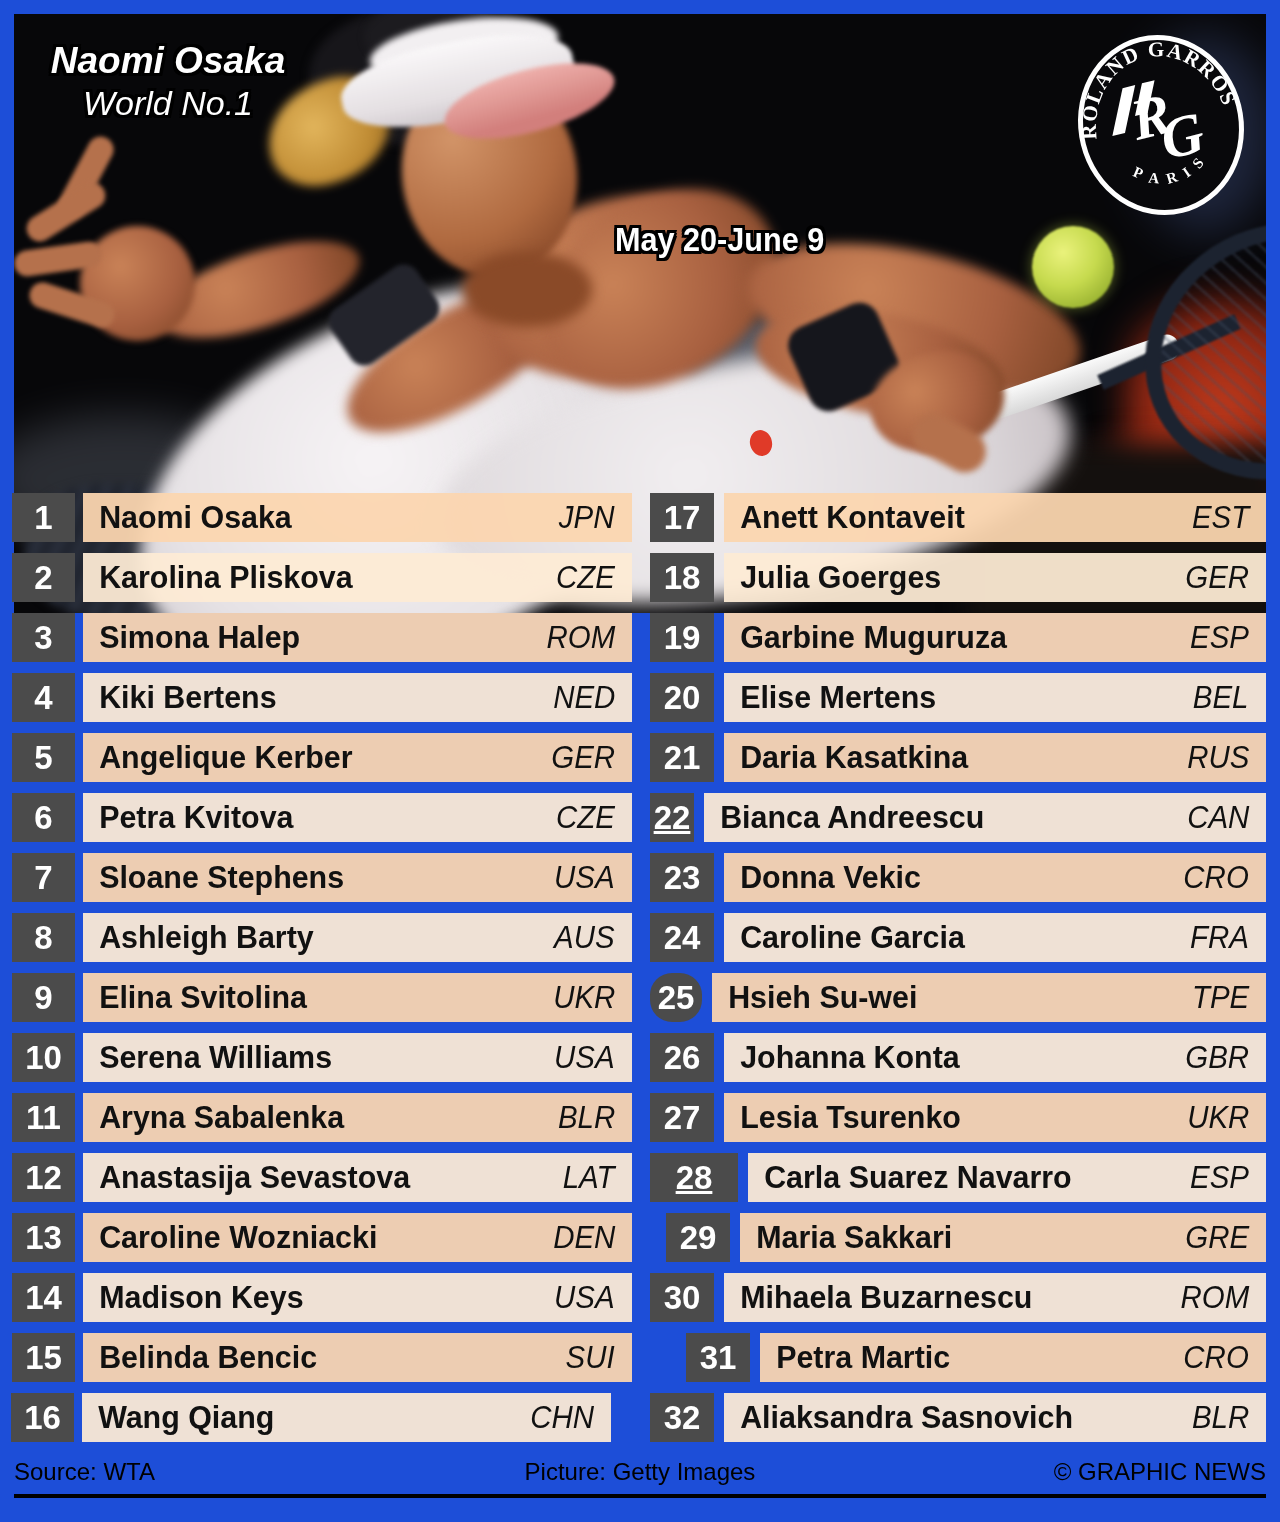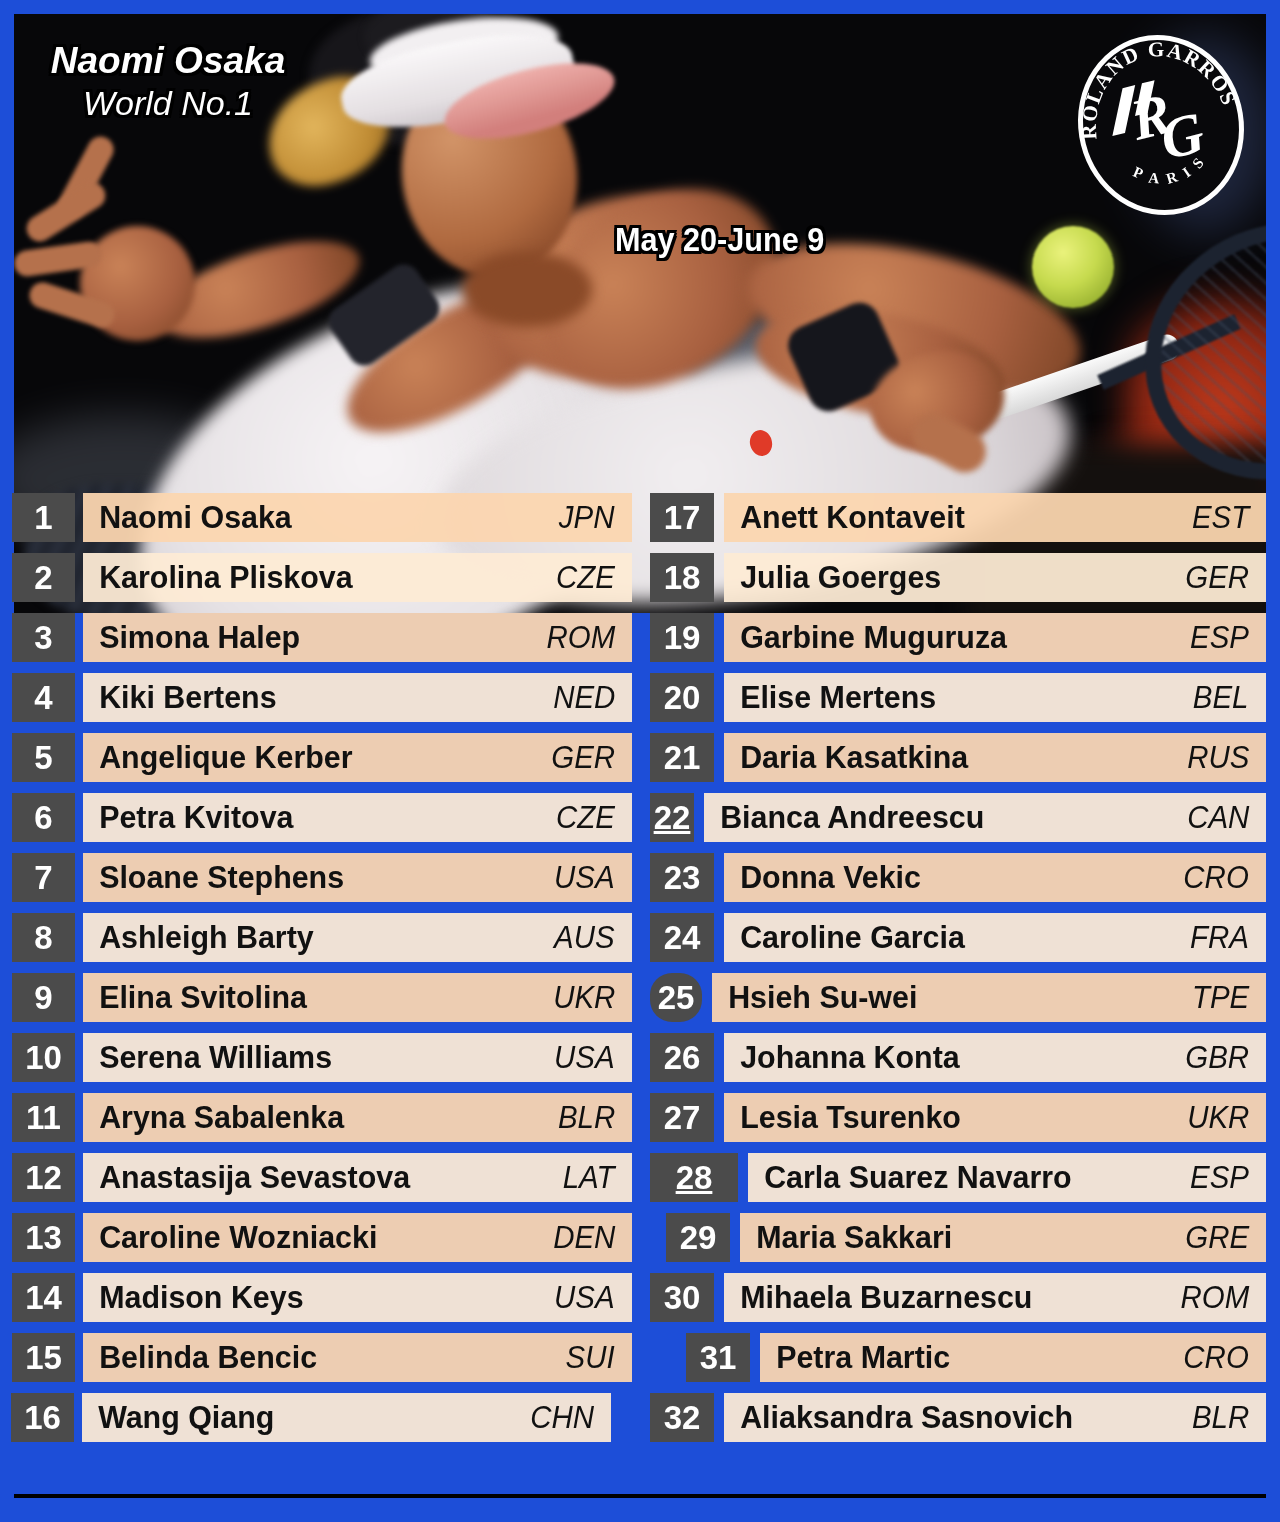--- a/index.html
+++ b/index.html
@@ -439,15 +439,20 @@
       <div class="row" style="top: 1393px; left: 650px; width: 616px;">
         <div class="seed-box" style="width: 64px;">32</div>
         <div class="gapR"></div>
         <div class="seed-bar even">
           <span class="nm">Aliaksandra Sasnovich</span>
           <span class="cc">BLR</span>
         </div>
       </div>
     </div>
 
+  <div class="footer">
+    <span class="f-src">Source: WTA</span>
+    <span class="f-pic">Picture: Getty Images</span>
+    <span class="f-cop">© GRAPHIC NEWS</span>
+  </div>
   <div class="rule"></div>
 
 </div>
 
 </body></html>

